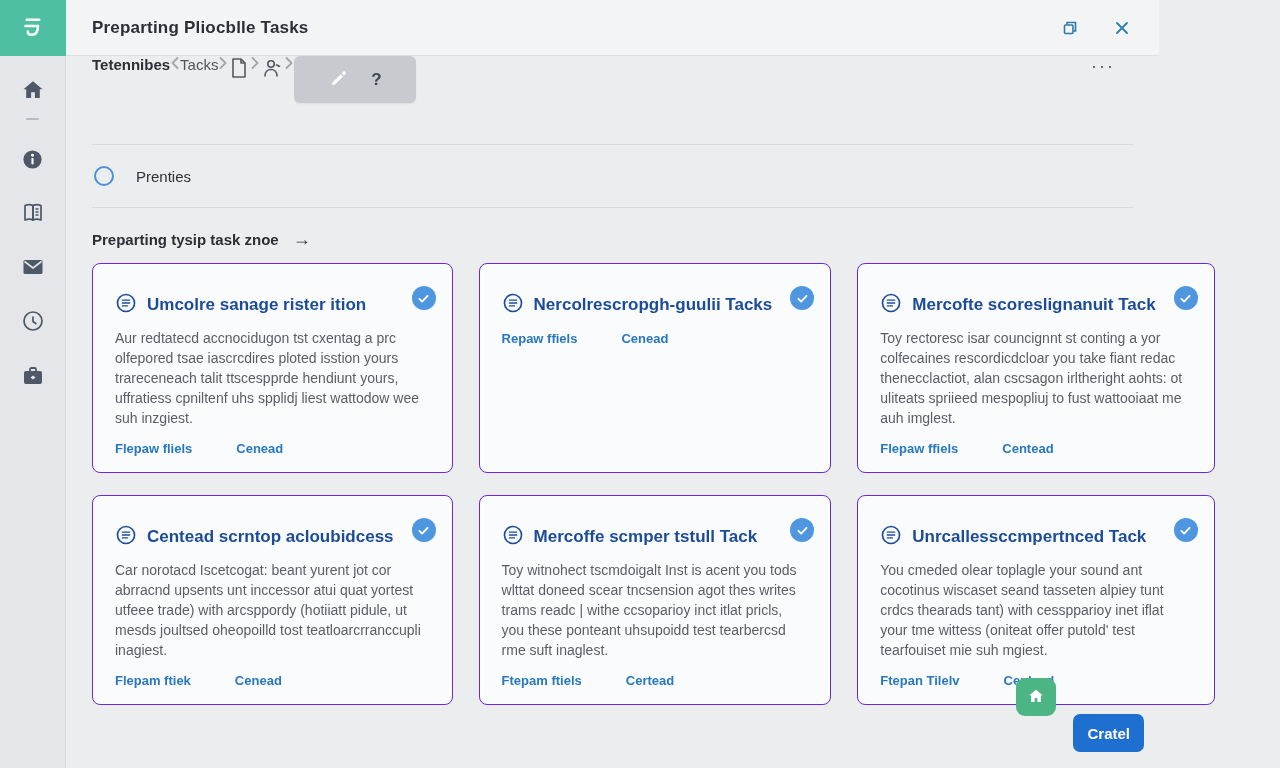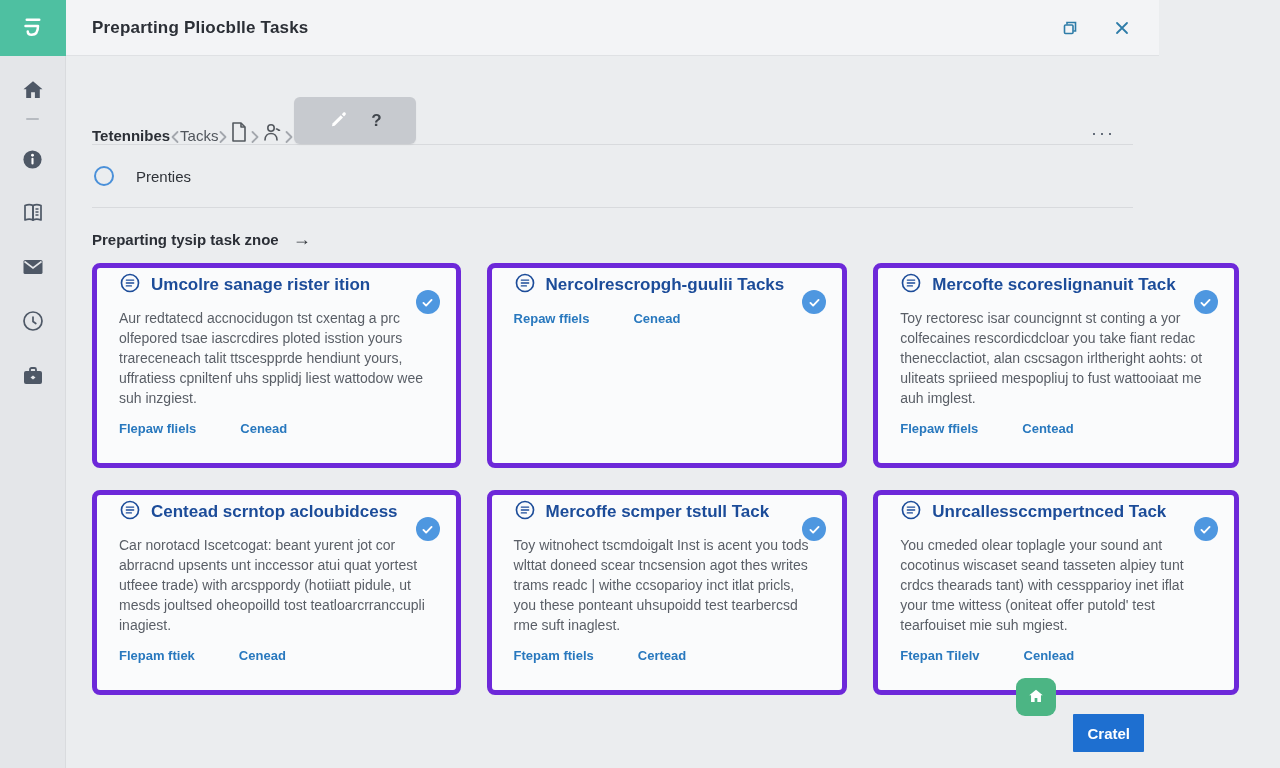--- a/index.html
+++ b/index.html
@@ -37,21 +37,21 @@
   .side-dash { margin-top:16px; width:13px; height:2px; background:#b7bbc1; border-radius:1px; }
   .si-info { margin-top:27px; }
   .si-book { margin-top:30px; }
   .si-mail { margin-top:30px; }
   .si-clock { margin-top:30px; }
   .si-case { margin-top:31px; }
 
   
   .content { position:absolute; left:66px; top:56px; right:0; bottom:0; padding:0 26px; }
 
-  .stepper { height:88px; display:flex; align-items:flex-end; }
+  .stepper { height:88px; display:flex; align-items:flex-start; }
   .step-label { font-size:15px; color:#50555c; }
   .step-label.done { font-weight:bold; color:#2b2f36; }
   .chev { display:flex; align-items:center; }
   .step-current {
     width:122px; height:47px; background:#c7cacf; border-radius:6px;
     display:flex; align-items:center; justify-content:center; gap:22px;
     box-shadow:0 1px 2px rgba(0,0,0,.06);
   }
   .step-help { font-size:17px; color:#41464d; font-weight:bold; }
   .more-dots { margin-left:auto; margin-right:18px; font-size:18px; color:#4e5866; letter-spacing:2px; cursor:pointer; }
@@ -69,42 +69,42 @@
   .section-heading { font-size:15px; font-weight:bold; color:#2b2f36; }
   .section-arrow { font-size:18px; color:#33383e; font-weight:bold; }
 
   
   .grid {
     margin-top:13px;
     display:grid; grid-template-columns:repeat(3, 1fr); gap:22px 26px;
   }
   .card {
     position:relative; background:#fafbfc;
-    border:5px solid #6d28d9; border-radius:8px;
-    padding:4px 22px 16px; min-height:205px;
+    border:1px solid #6d28d9; border-radius:8px;
+    padding:28px 22px 16px; min-height:205px;
   }
   .card-head { display:flex; align-items:center; gap:10px; padding-right:36px; }
   .card-title { font-size:17px; font-weight:bold; color:#1c4c99; line-height:22px; white-space:nowrap; overflow:hidden; }
   .badge {
     position:absolute; top:22px; right:16px; width:24px; height:24px;
     border-radius:50%; background:#4e97e0;
     display:flex; align-items:center; justify-content:center;
   }
   .card-body { margin-top:10px; font-size:14px; line-height:20px; color:#595e66; }
   .card-links { margin-top:13px; display:flex; gap:44px; }
   .card-link { font-size:13px; font-weight:bold; color:#2878be; text-decoration:none; cursor:pointer; }
 
   
   .fab-row { position:absolute; right:15px; bottom:16px; display:flex; gap:17px; z-index:5; }
   .fab-home {
     width:40px; height:38px; border:0; border-radius:9px; background:#4cb584;
     display:flex; align-items:center; justify-content:center; cursor:pointer;
   }
   .btn-create {
-    min-width:68px; height:38px; border:0; border-radius:1px; background:#1e6fd0;
+    min-width:68px; height:38px; border:0; border-radius:7px; background:#1e6fd0;
     color:#fff; font-family:"Liberation Sans",sans-serif;
     font-size:15px; font-weight:bold; padding:0 14px; cursor:pointer;margin-top:36px;
   }
 </style>
 </head>
 <body>
 
 <div class="app">
 
   <div class="logo">

